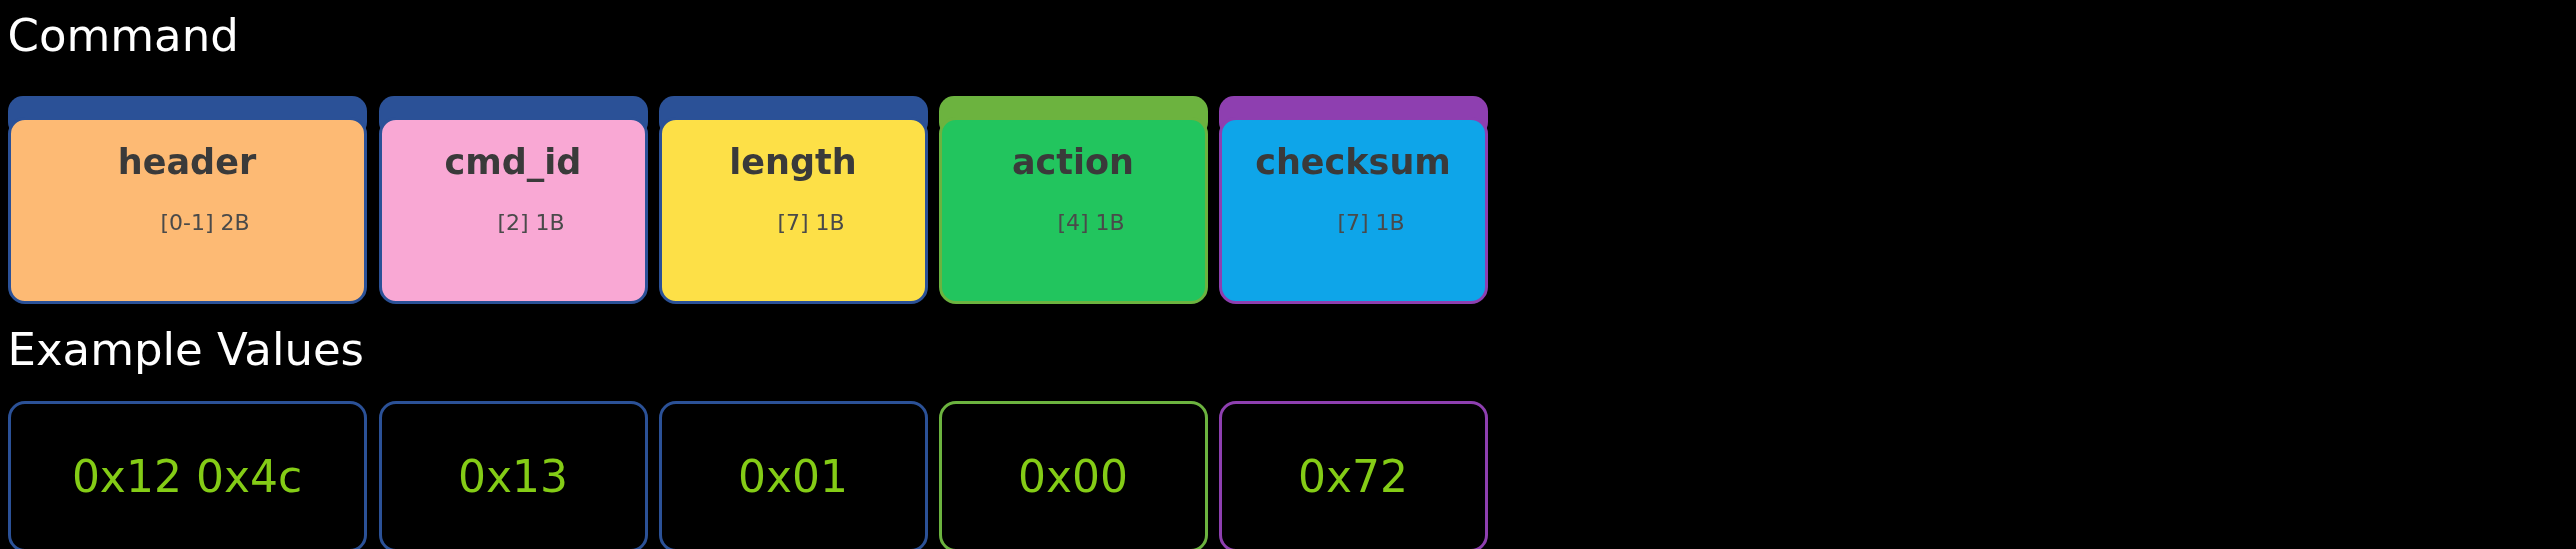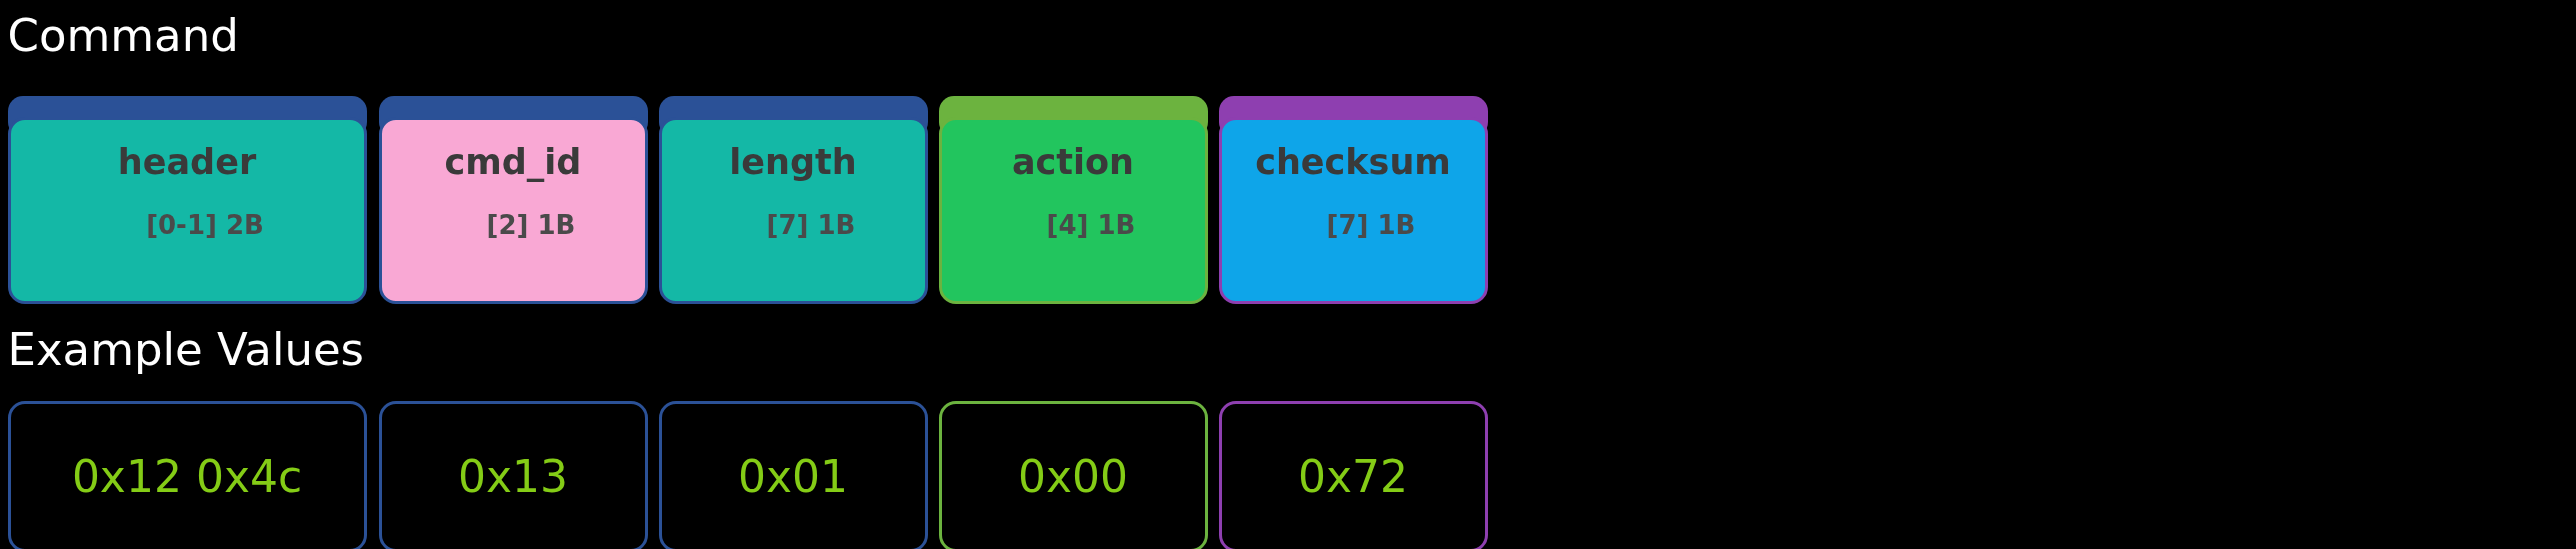--- a/index.html
+++ b/index.html
@@ -78,22 +78,22 @@
     margin-top: 24px;
     font-size: 35px;
     font-weight: 700;
     color: #3a3a3a;
     letter-spacing: 0px;
     white-space: nowrap;
     line-height: 1.05;
   }
   .field-bytes {
     margin-top: 32px;
-    font-size: 26px;
-    font-weight: 700;
+    font-size: 22px;
+    font-weight: 400;
     color: #4a4a4a;
     white-space: nowrap;
     line-height: 1;
     margin-left: 36px;
   }
 
   
   .value-row {
     position: absolute;
     left: 7.5px;
@@ -125,37 +125,37 @@
 <body>
 
 <div class="canvas">
 
   <div class="section-label" id="label-command">Command</div>
 
   <div class="field-row">
 
     <div class="field" style="left:0px; width:359px;">
       <div class="field-tab" style="background:#2b5197;"></div>
-      <div class="field-body" style="background:#14b8a6; border-color:#2b5197;">
+      <div class="field-body" style="background:#fdba74; border-color:#2b5197;">
         <div class="field-name">header</div>
         <div class="field-bytes">[0-1] 2B</div>
       </div>
     </div>
 
     <div class="field" style="left:371px; width:269px;">
       <div class="field-tab" style="background:#2b5197;"></div>
       <div class="field-body" style="background:#f9a8d4; border-color:#2b5197;">
         <div class="field-name">cmd_id</div>
         <div class="field-bytes">[2] 1B</div>
       </div>
     </div>
 
     <div class="field" style="left:651px; width:269px;">
       <div class="field-tab" style="background:#2b5197;"></div>
-      <div class="field-body" style="background:#14b8a6; border-color:#2b5197;">
+      <div class="field-body" style="background:#fde047; border-color:#2b5197;">
         <div class="field-name">length</div>
         <div class="field-bytes">[7] 1B</div>
       </div>
     </div>
 
     <div class="field" style="left:931px; width:269px;">
       <div class="field-tab" style="background:#6cb33f;"></div>
       <div class="field-body" style="background:#22c55e; border-color:#6cb33f;">
         <div class="field-name">action</div>
         <div class="field-bytes">[4] 1B</div>

